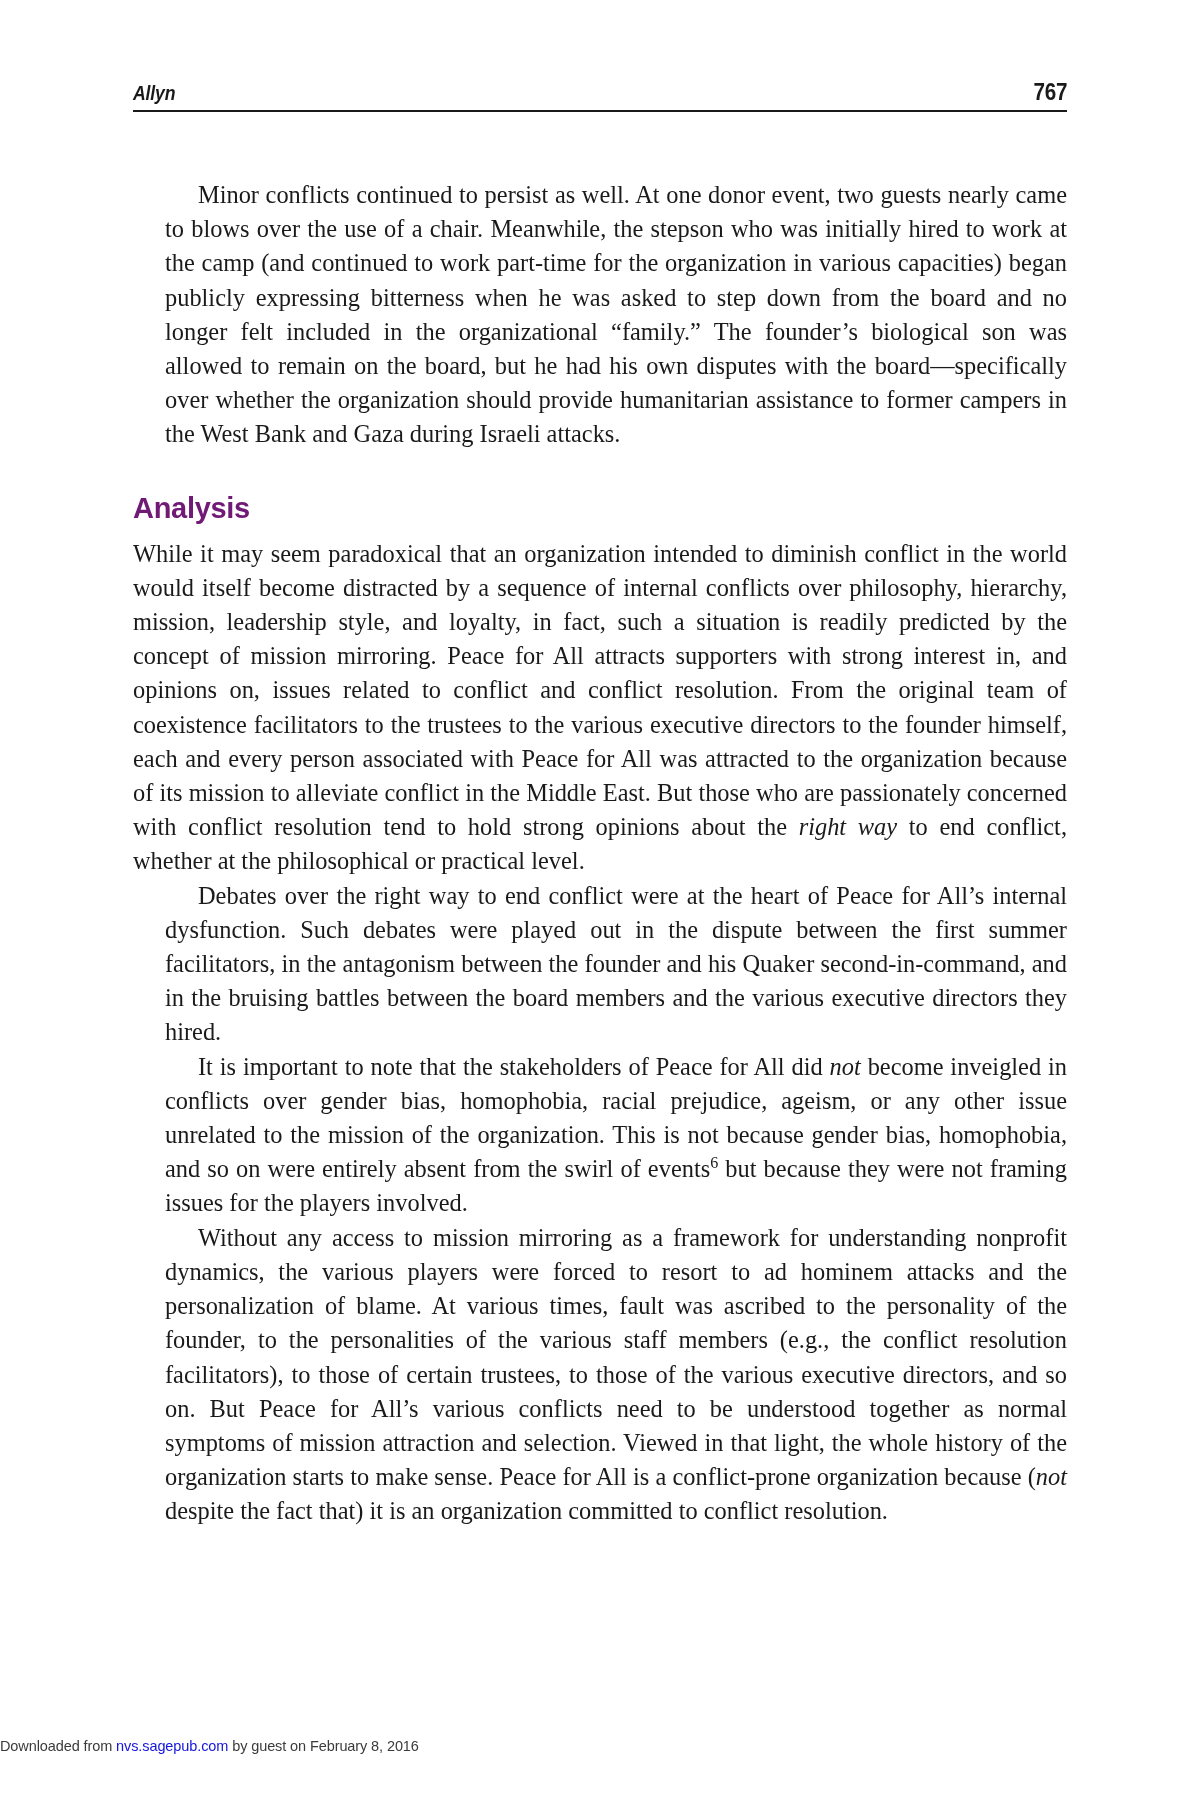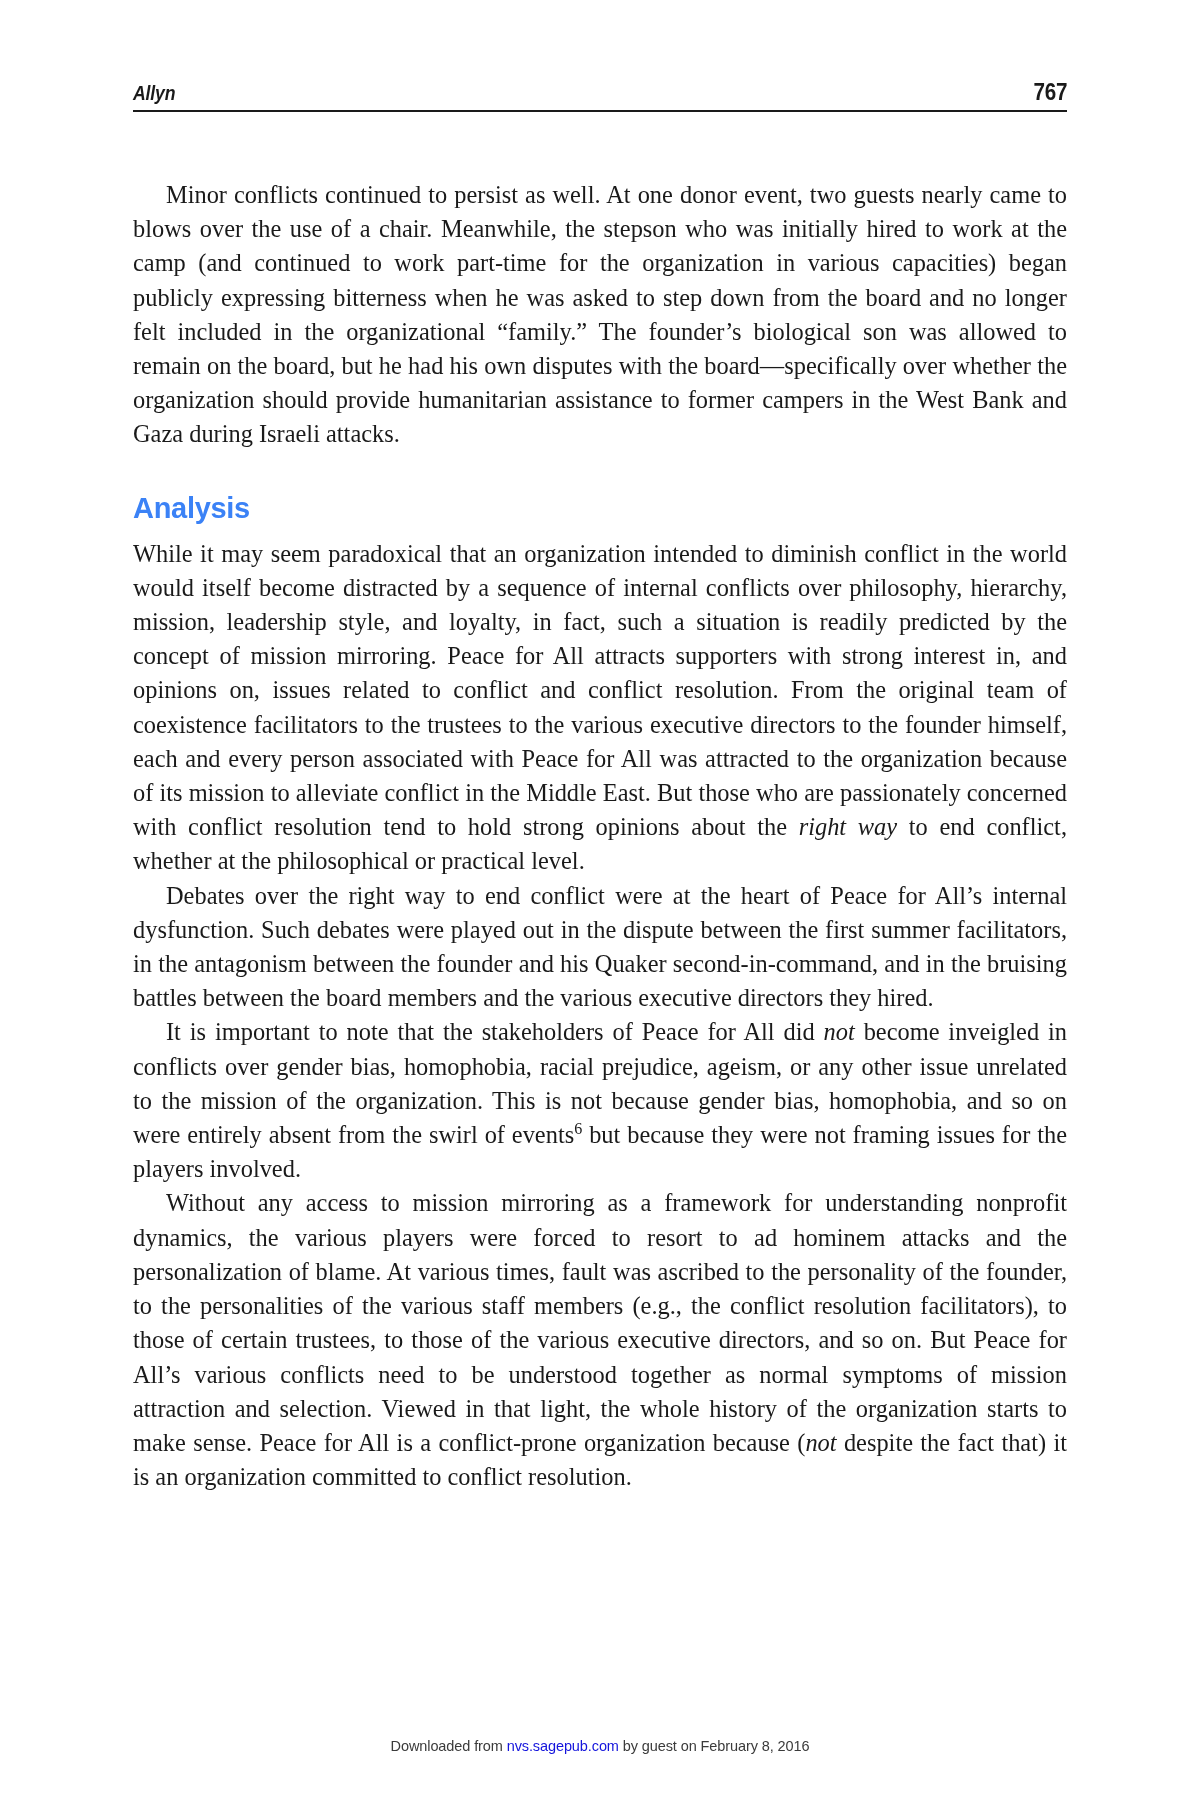--- a/index.html
+++ b/index.html
@@ -75,49 +75,50 @@
     font-family: "Liberation Serif", serif;
     font-size: 24.4px;
     line-height: 34.2px;
     text-align: justify;
     text-justify: inter-word;
     color: #1a1a1a;
     hyphens: manual;
   }
   p.body.indent {
     text-indent: 33px;
+    margin-left: 32px;
   }
   p.body + p.body {
     margin-top: 0;
   }
 
   h2.section-heading {
     margin: 40px 0 12px 0;
     font-family: "Liberation Sans", sans-serif;
     font-weight: 700;
     font-size: 29px;
     letter-spacing: -0.3px;
-    color: #3b82f6;
+    color: #701a75;
   }
 
   em {
   }
   sup {
     font-size: 0.66em;
     vertical-align: super;
     line-height: 0;
   }
 
   
   .footer {
     position: absolute;
     left: 0;
     top: 1738px;
     width: 1200px;
-    text-align: center;
+    text-align: left;
     font-family: "Liberation Sans", sans-serif;
     font-size: 14.5px;
     color: #3b3b3b;
     letter-spacing: -0.1px;
   }
   .footer .link {
     color: #1414dc;
   }
 </style>
 </head>

